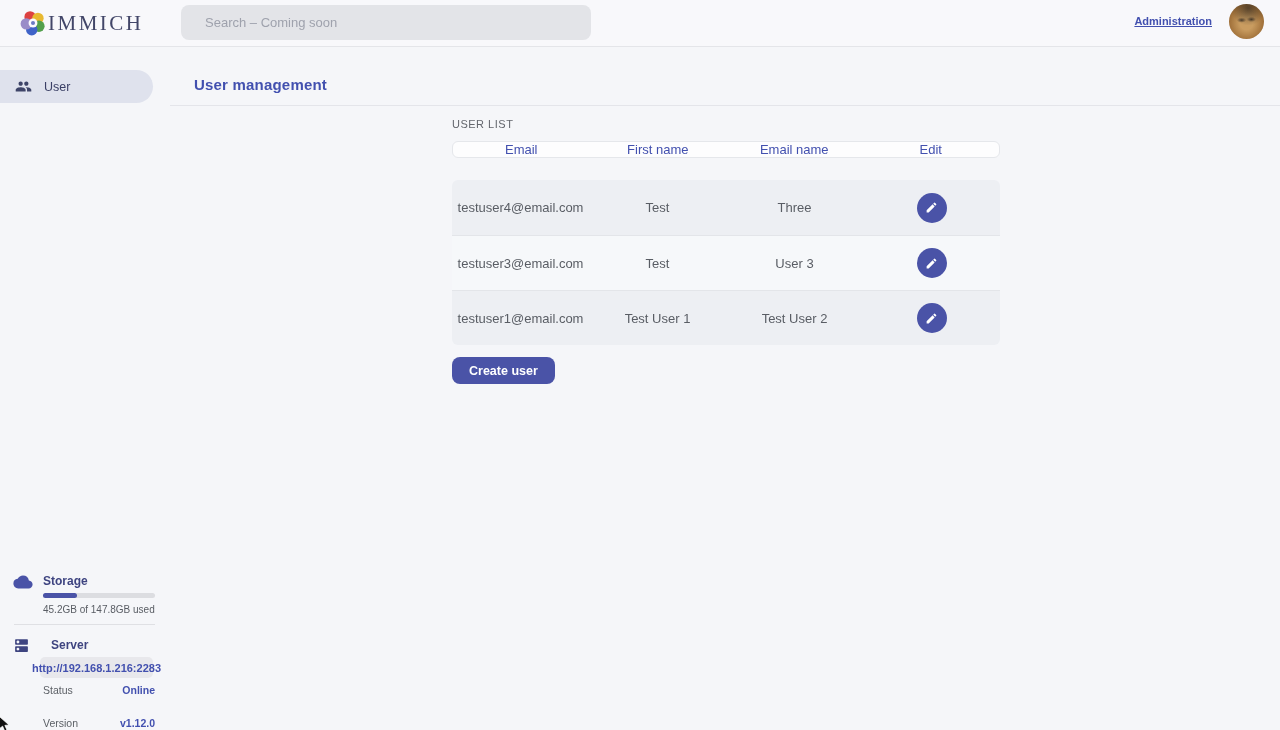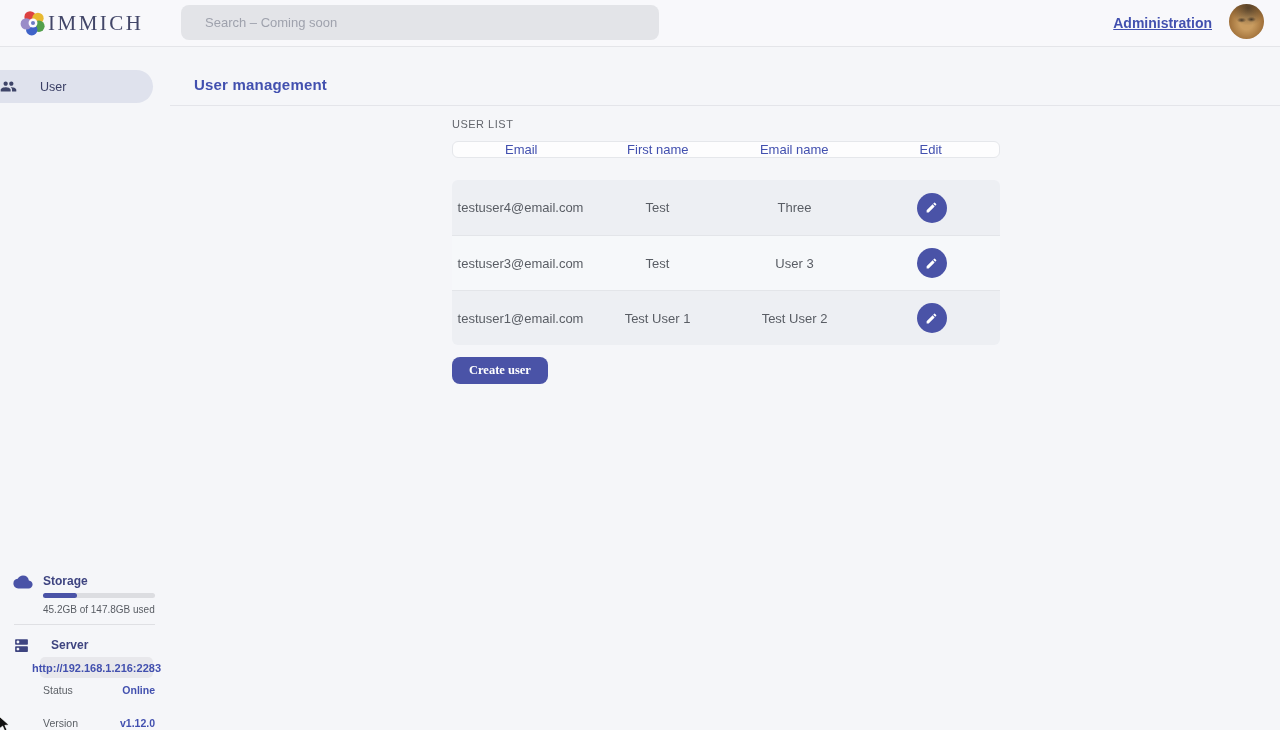--- a/index.html
+++ b/index.html
@@ -18,46 +18,46 @@
     background: #f8f8fb;
     border-bottom: 1px solid #e4e5e9;
   }
   .logo { position: absolute; left: 18px; top: 8px; display: flex; align-items: center; }
   .logo svg { width: 30px; height: 30px; }
   .wordmark {
     font-family: "Liberation Serif", serif;
     font-size: 21px; letter-spacing: 2.5px; color: #424668; font-weight: 400;
   }
   .searchbar {
-    position: absolute; left: 181px; top: 5px; width: 478px; height: 35px;
+    position: absolute; left: 181px; top: 5px; width: 410px; height: 35px;
     background: #e3e4e8; border: none; border-radius: 8px;
     padding: 16px 24px; font-size: 13px; color: #595d64; outline: none;
     font-family: "Liberation Sans", sans-serif;
   }
   .searchbar::placeholder { color: #9fa2ad; opacity: 1; }
   .admin-link {
     position: absolute; right: 68px; top: 15px;
-    font-size: 14px; font-weight: 700; color: #4250af;
+    font-size: 11px; font-weight: 700; color: #4250af;
     text-decoration: underline; cursor: pointer;
   }
   .avatar {
     position: absolute; left: 1229px; top: 4px; width: 35px; height: 35px;
     border-radius: 50%; cursor: pointer;
     background:
       radial-gradient(ellipse 7px 4px at 36% 46%, rgba(55,45,35,.85), transparent 65%),
       radial-gradient(ellipse 7px 4px at 64% 44%, rgba(55,45,35,.85), transparent 65%),
       radial-gradient(circle at 55% 12%, rgba(45,38,30,.65), transparent 48%),
       radial-gradient(circle at 50% 55%, #c99c60 25%, #a1713a 65%, #7d5628 95%);
   }
 
   
   .side-item {
     position: absolute; left: 0; top: 70px; width: 153px; height: 33px;
     background: #dfe2ed; border-radius: 0 17px 17px 0;
-    display: flex; align-items: center; gap: 23px; padding-left: 0;
+    display: flex; align-items: center; gap: 12px; padding-left: 15px;
     cursor: pointer;
   }
   .side-item .icon svg { width: 17px; height: 17px; fill: #3e4468; display: block; }
   .side-item .lbl { font-size: 12.5px; font-weight: 500; color: #3b4066; }
 
   
   .page-title {
     position: absolute; left: 194px; top: 76px;
     font-size: 15px; font-weight: 700; color: #4250af; letter-spacing: 0.2px;
   }
@@ -92,21 +92,21 @@
   .edit-btn {
     width: 30px; height: 30px; border-radius: 50%; border: none;
     background: #4a53a7; cursor: pointer;
     display: flex; align-items: center; justify-content: center;
   }
   .edit-btn svg { width: 13px; height: 13px; fill: #ffffff; }
   .create-btn {
     position: absolute; left: 452px; top: 357px; height: 27px;
     padding: 0 17px; border: none; border-radius: 8px;
     background: #4a53a7; color: #ffffff; font-size: 12.5px; font-weight: 700;
-    font-family: Liberation Serif, serif; cursor: pointer;
+    font-family: Liberation Sans, sans-serif; cursor: pointer;
   }
 
   
   .cloud-icon { position: absolute; left: 13px; top: 574px; }
   .cloud-icon svg { width: 20px; height: 16px; fill: #4a53a7; display: block; }
   .storage-title { position: absolute; left: 43px; top: 574px; font-size: 12px; font-weight: 700; color: #3e4480; text-align: right; }
   .progress-track {
     position: absolute; left: 43px; top: 593px; width: 112px; height: 5px;
     background: #dcdde1; border-radius: 3px;
   }

